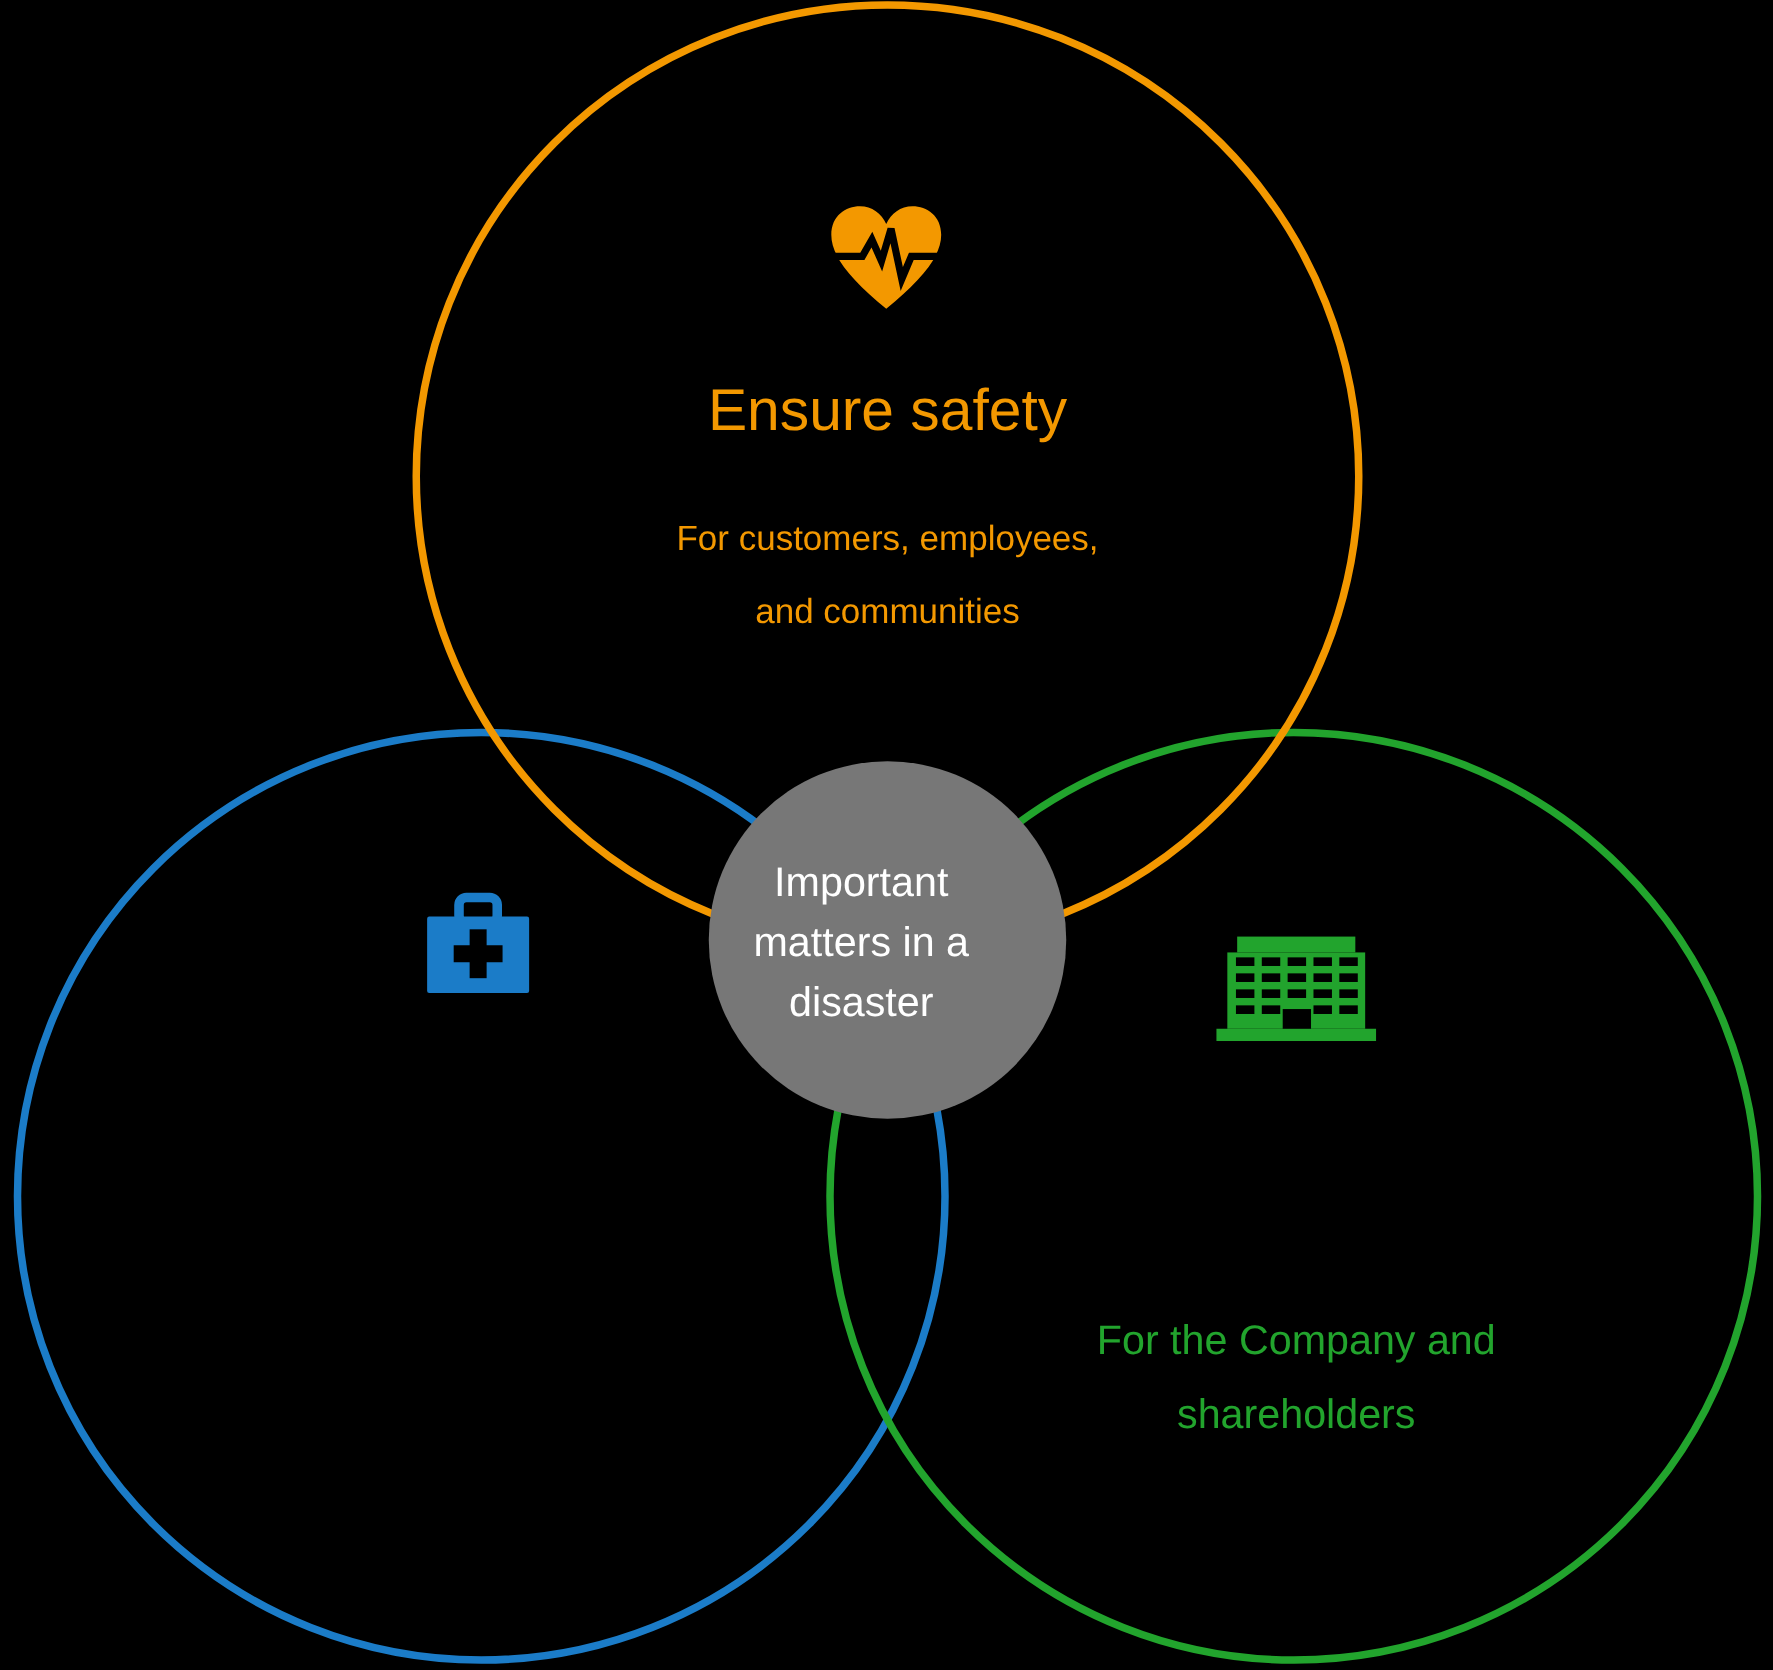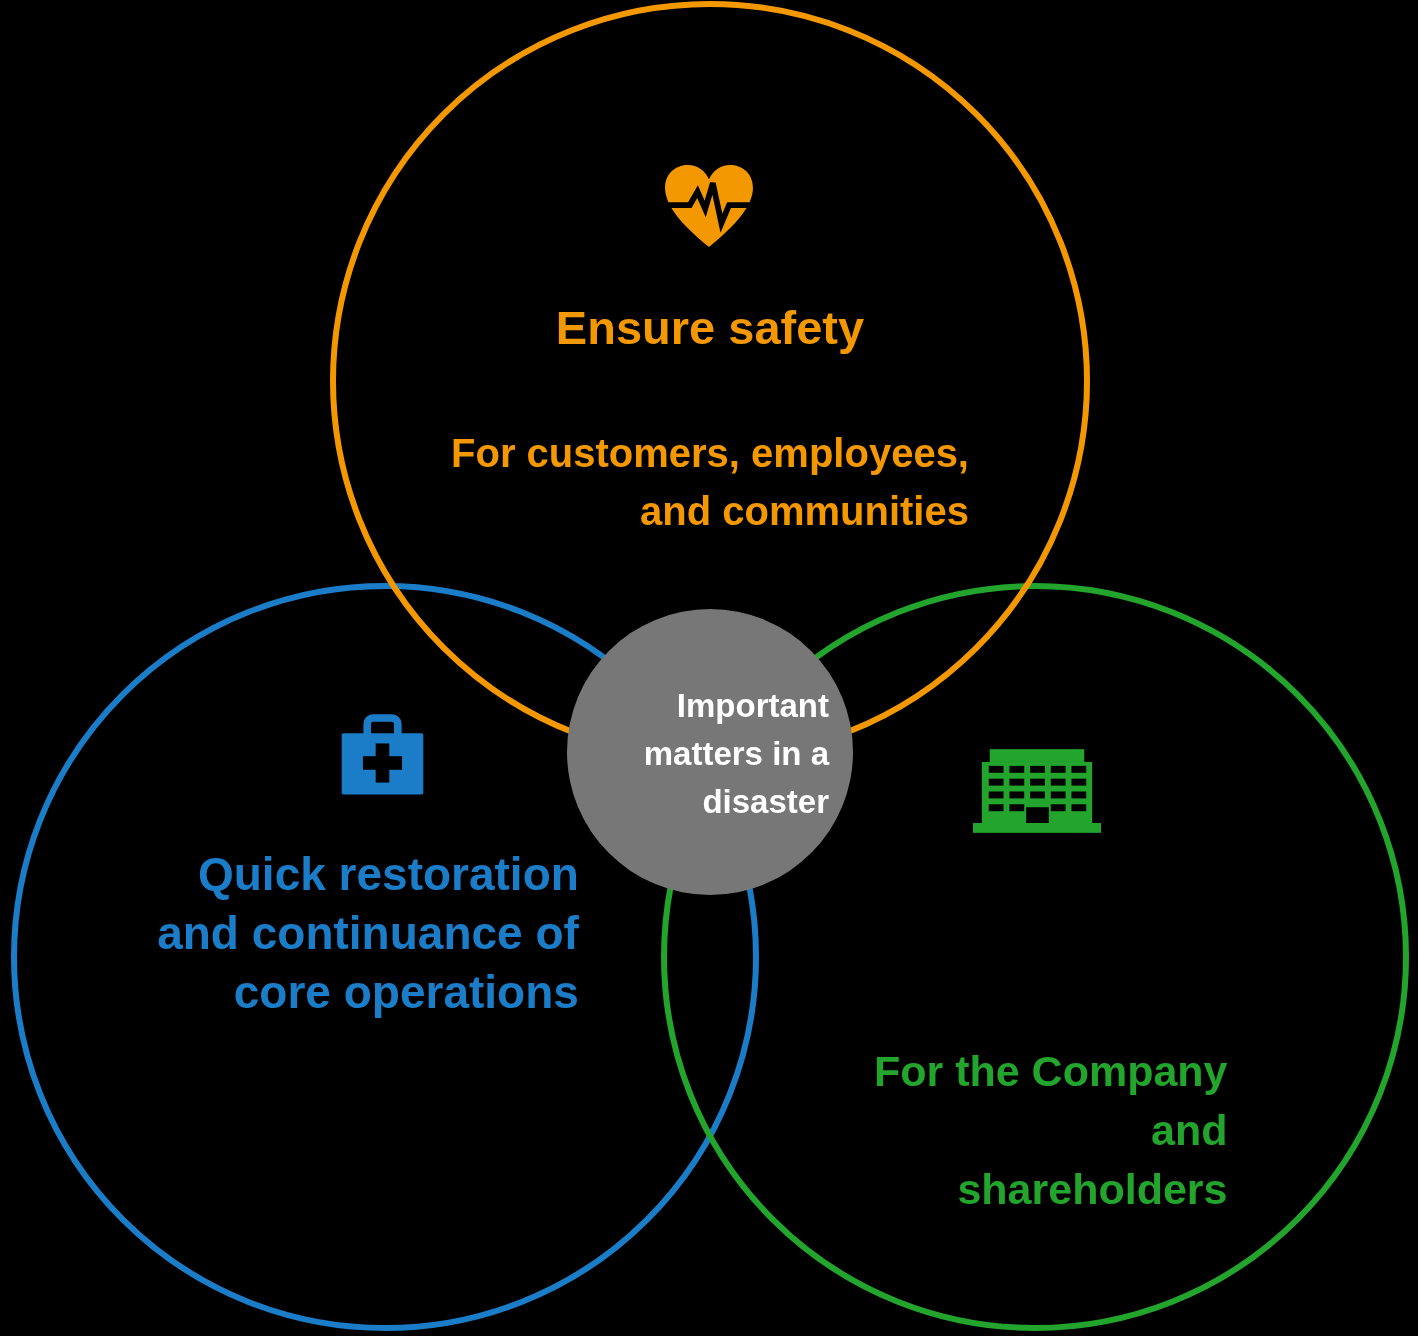--- a/index.html
+++ b/index.html
@@ -30,33 +30,33 @@
   }
   .ring { fill: none; stroke-width: 6; }
   .ring.safety-ring { stroke: var(--safety); }
   .ring.operations-ring { stroke: var(--operations); }
   .ring.management-ring { stroke: var(--management); }
   .center-disc-shape { fill: var(--center-circle); }
 
   .txt {
     position: absolute;
     transform: translateX(-50%);
-    text-align: right;
+    text-align: center;
     white-space: pre-line;
-    font-weight: 700;
+    font-weight: 400;
   }
 
   .safety-title    { left: 710px; top: 300px; font-size: 47px; line-height: 56px; color: var(--safety); }
-  .safety-subtitle { left: 710px; top: 424px; font-size: 40px; line-height: 58px; color: var(--safety); }
+  .safety-subtitle { left: 710px; top: 402px; font-size: 28px; line-height: 58px; color: var(--safety); }
 
   .operations-title    { left: 368px; top: 845px; font-size: 46px; line-height: 59px; color: var(--operations); }
   .operations-subtitle { left: 372px; top: 1062px; font-size: 35px; line-height: 60px; color: var(--operations); }
 
   .management-title    { left: 1037px; top: 878px; font-size: 47px; line-height: 62px; color: var(--management); }
-  .management-subtitle { left: 1037px; top: 1042px; font-size: 43px; line-height: 59px; color: var(--management); }
+  .management-subtitle { left: 1037px; top: 1042px; font-size: 33px; line-height: 59px; color: var(--management); }
 
   .center-label {
     left: 689px; top: 682px;
     width: 280px;
     font-size: 33px; line-height: 48px;
     color: var(--center-text);
   }
 
   .icon { position: absolute; display: block; }
   .heart-pulse-icon    { left: 661px; top: 163px; width: 96px;  height: 86px; }
@@ -89,23 +89,20 @@
   <div class="txt safety-title">Ensure safety</div>
   <div class="txt safety-subtitle">For customers, employees,
 and communities</div>
 
   <svg class="icon first-aid-kit-icon" viewBox="0 0 100 98" aria-hidden="true">
     <rect class="kit-handle" x="32" y="6" width="36" height="24" rx="7"></rect>
     <rect class="fill-operations" x="2" y="24" width="96" height="72" rx="2"></rect>
     <rect class="cutout" x="42" y="36" width="16" height="46"></rect>
     <rect class="cutout" x="27" y="51" width="46" height="16"></rect>
   </svg>
-  <div class="txt operations-title">Quick restoration
-and continuance of
-core operations</div>
 
   <svg class="icon office-building-icon" viewBox="0 0 130 85" aria-hidden="true">
     <rect class="fill-management" x="17" y="0" width="96" height="13"></rect>
     <rect class="fill-management" x="9" y="13" width="112" height="62"></rect>
     <rect class="fill-management" x="0" y="75" width="130" height="10"></rect>
     <rect class="cutout" x="16" y="17" width="15" height="7"></rect>
     <rect class="cutout" x="37" y="17" width="15" height="7"></rect>
     <rect class="cutout" x="58" y="17" width="15" height="7"></rect>
     <rect class="cutout" x="79" y="17" width="15" height="7"></rect>
     <rect class="cutout" x="100" y="17" width="15" height="7"></rect>

